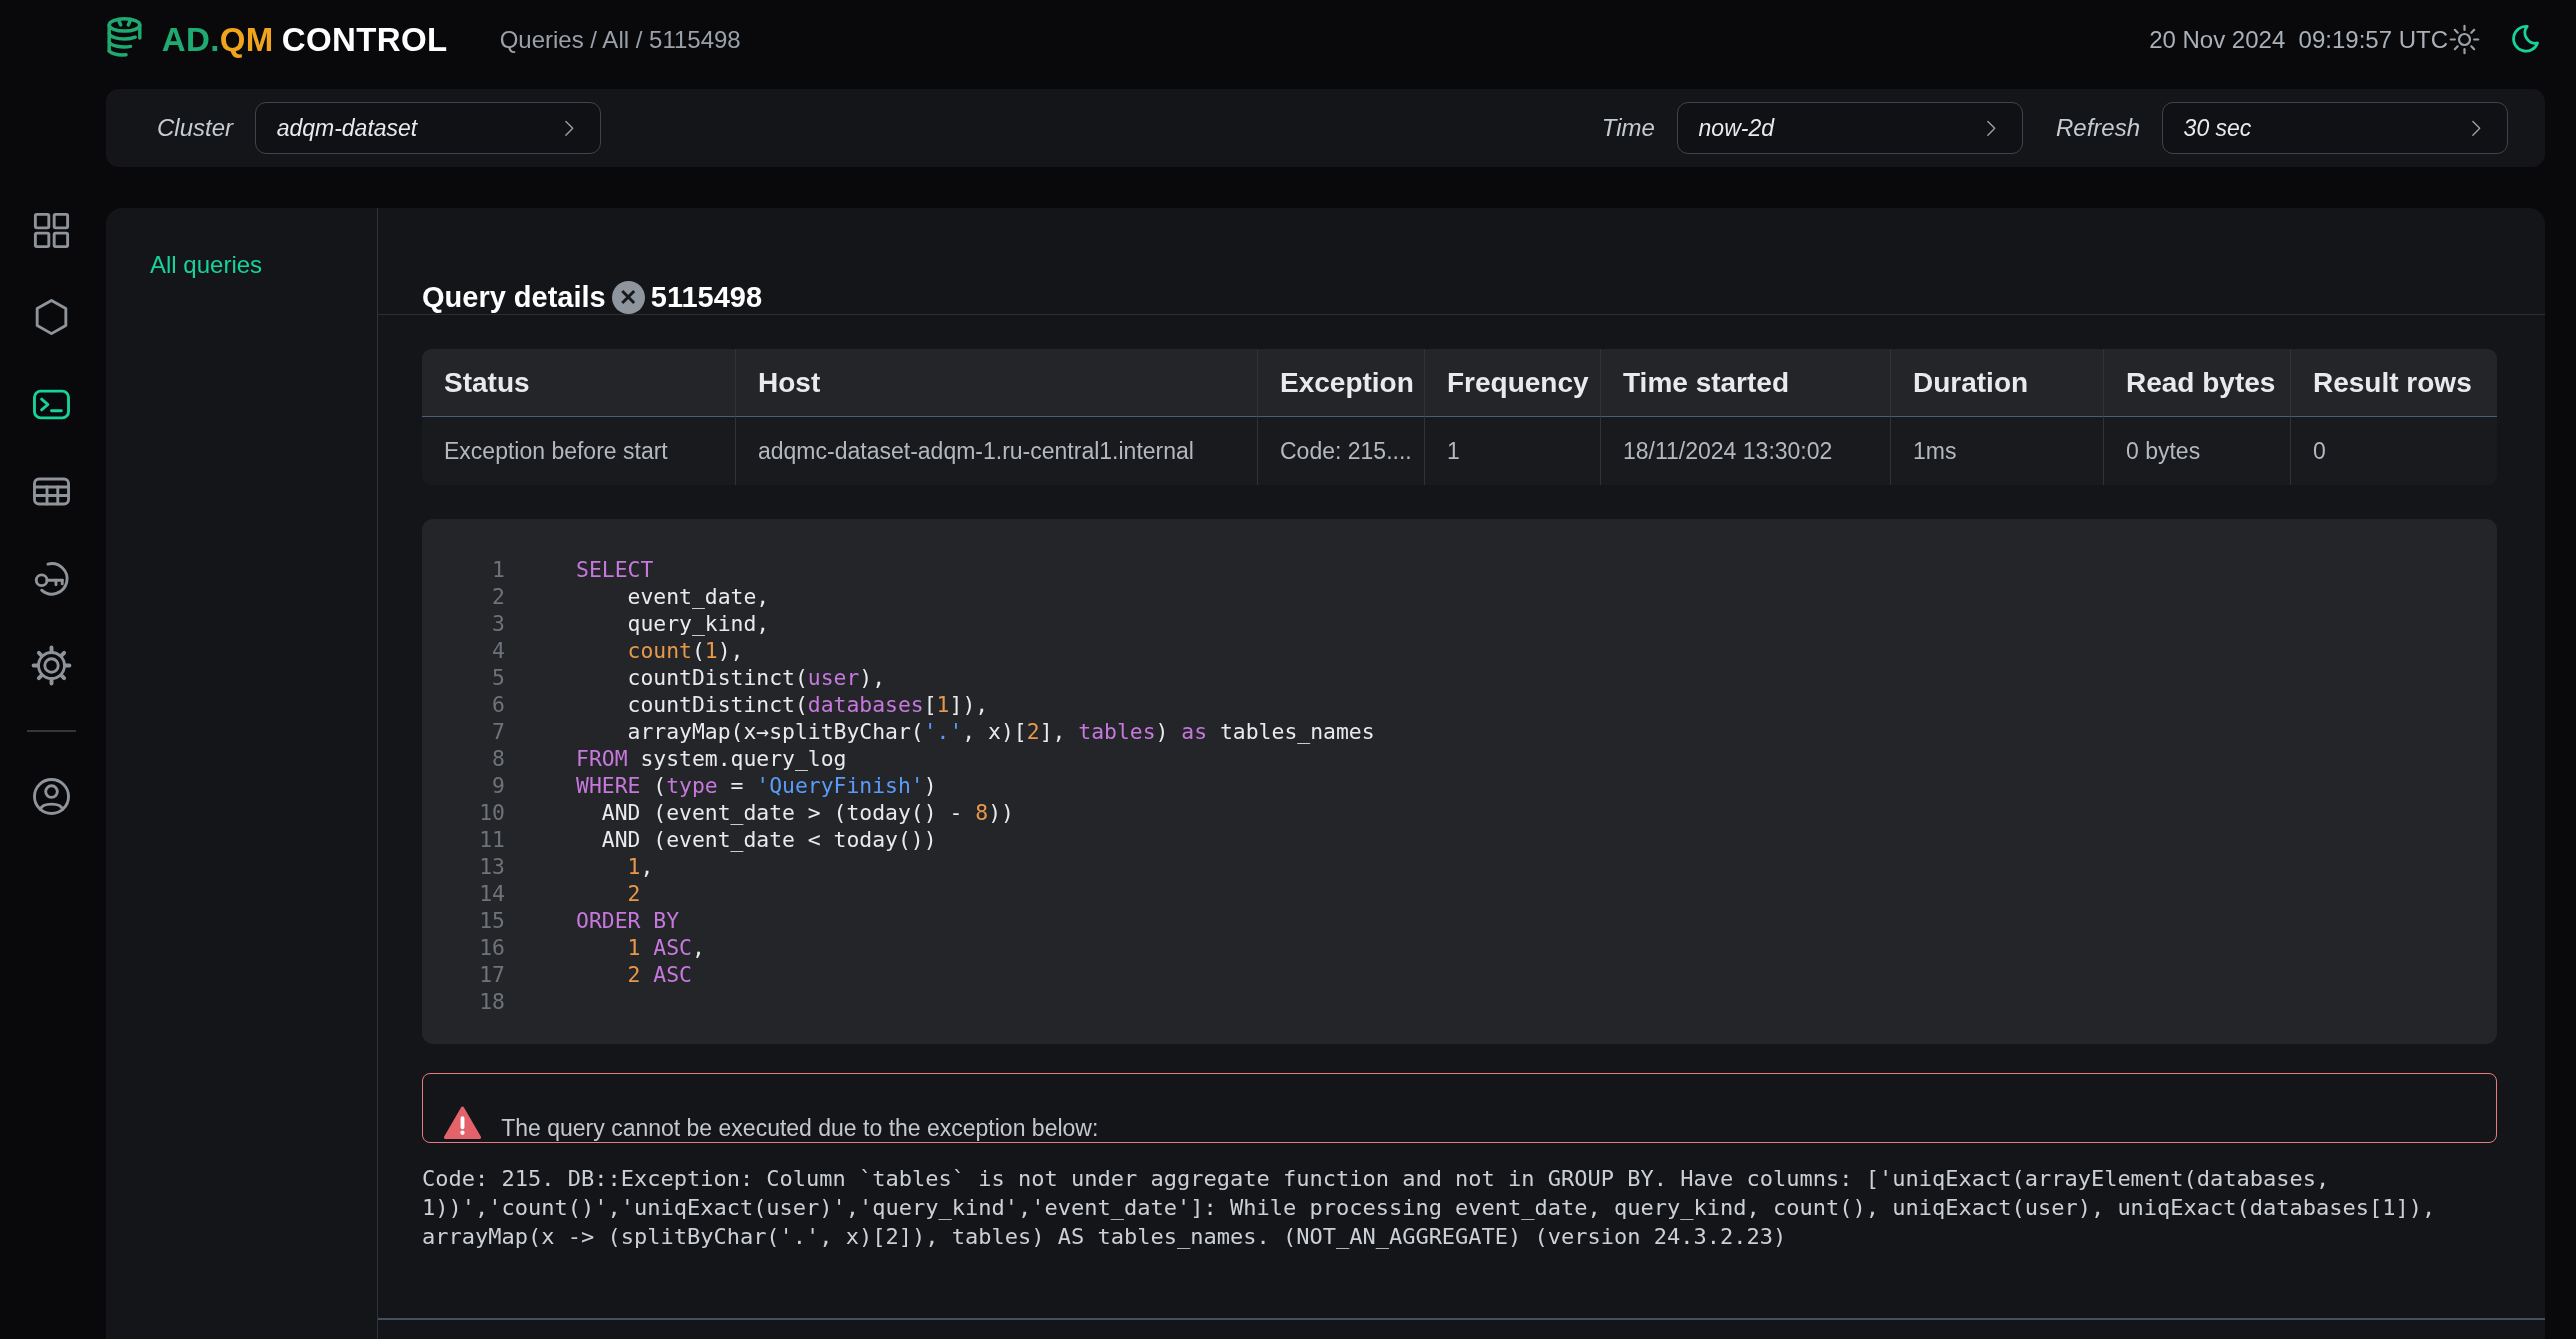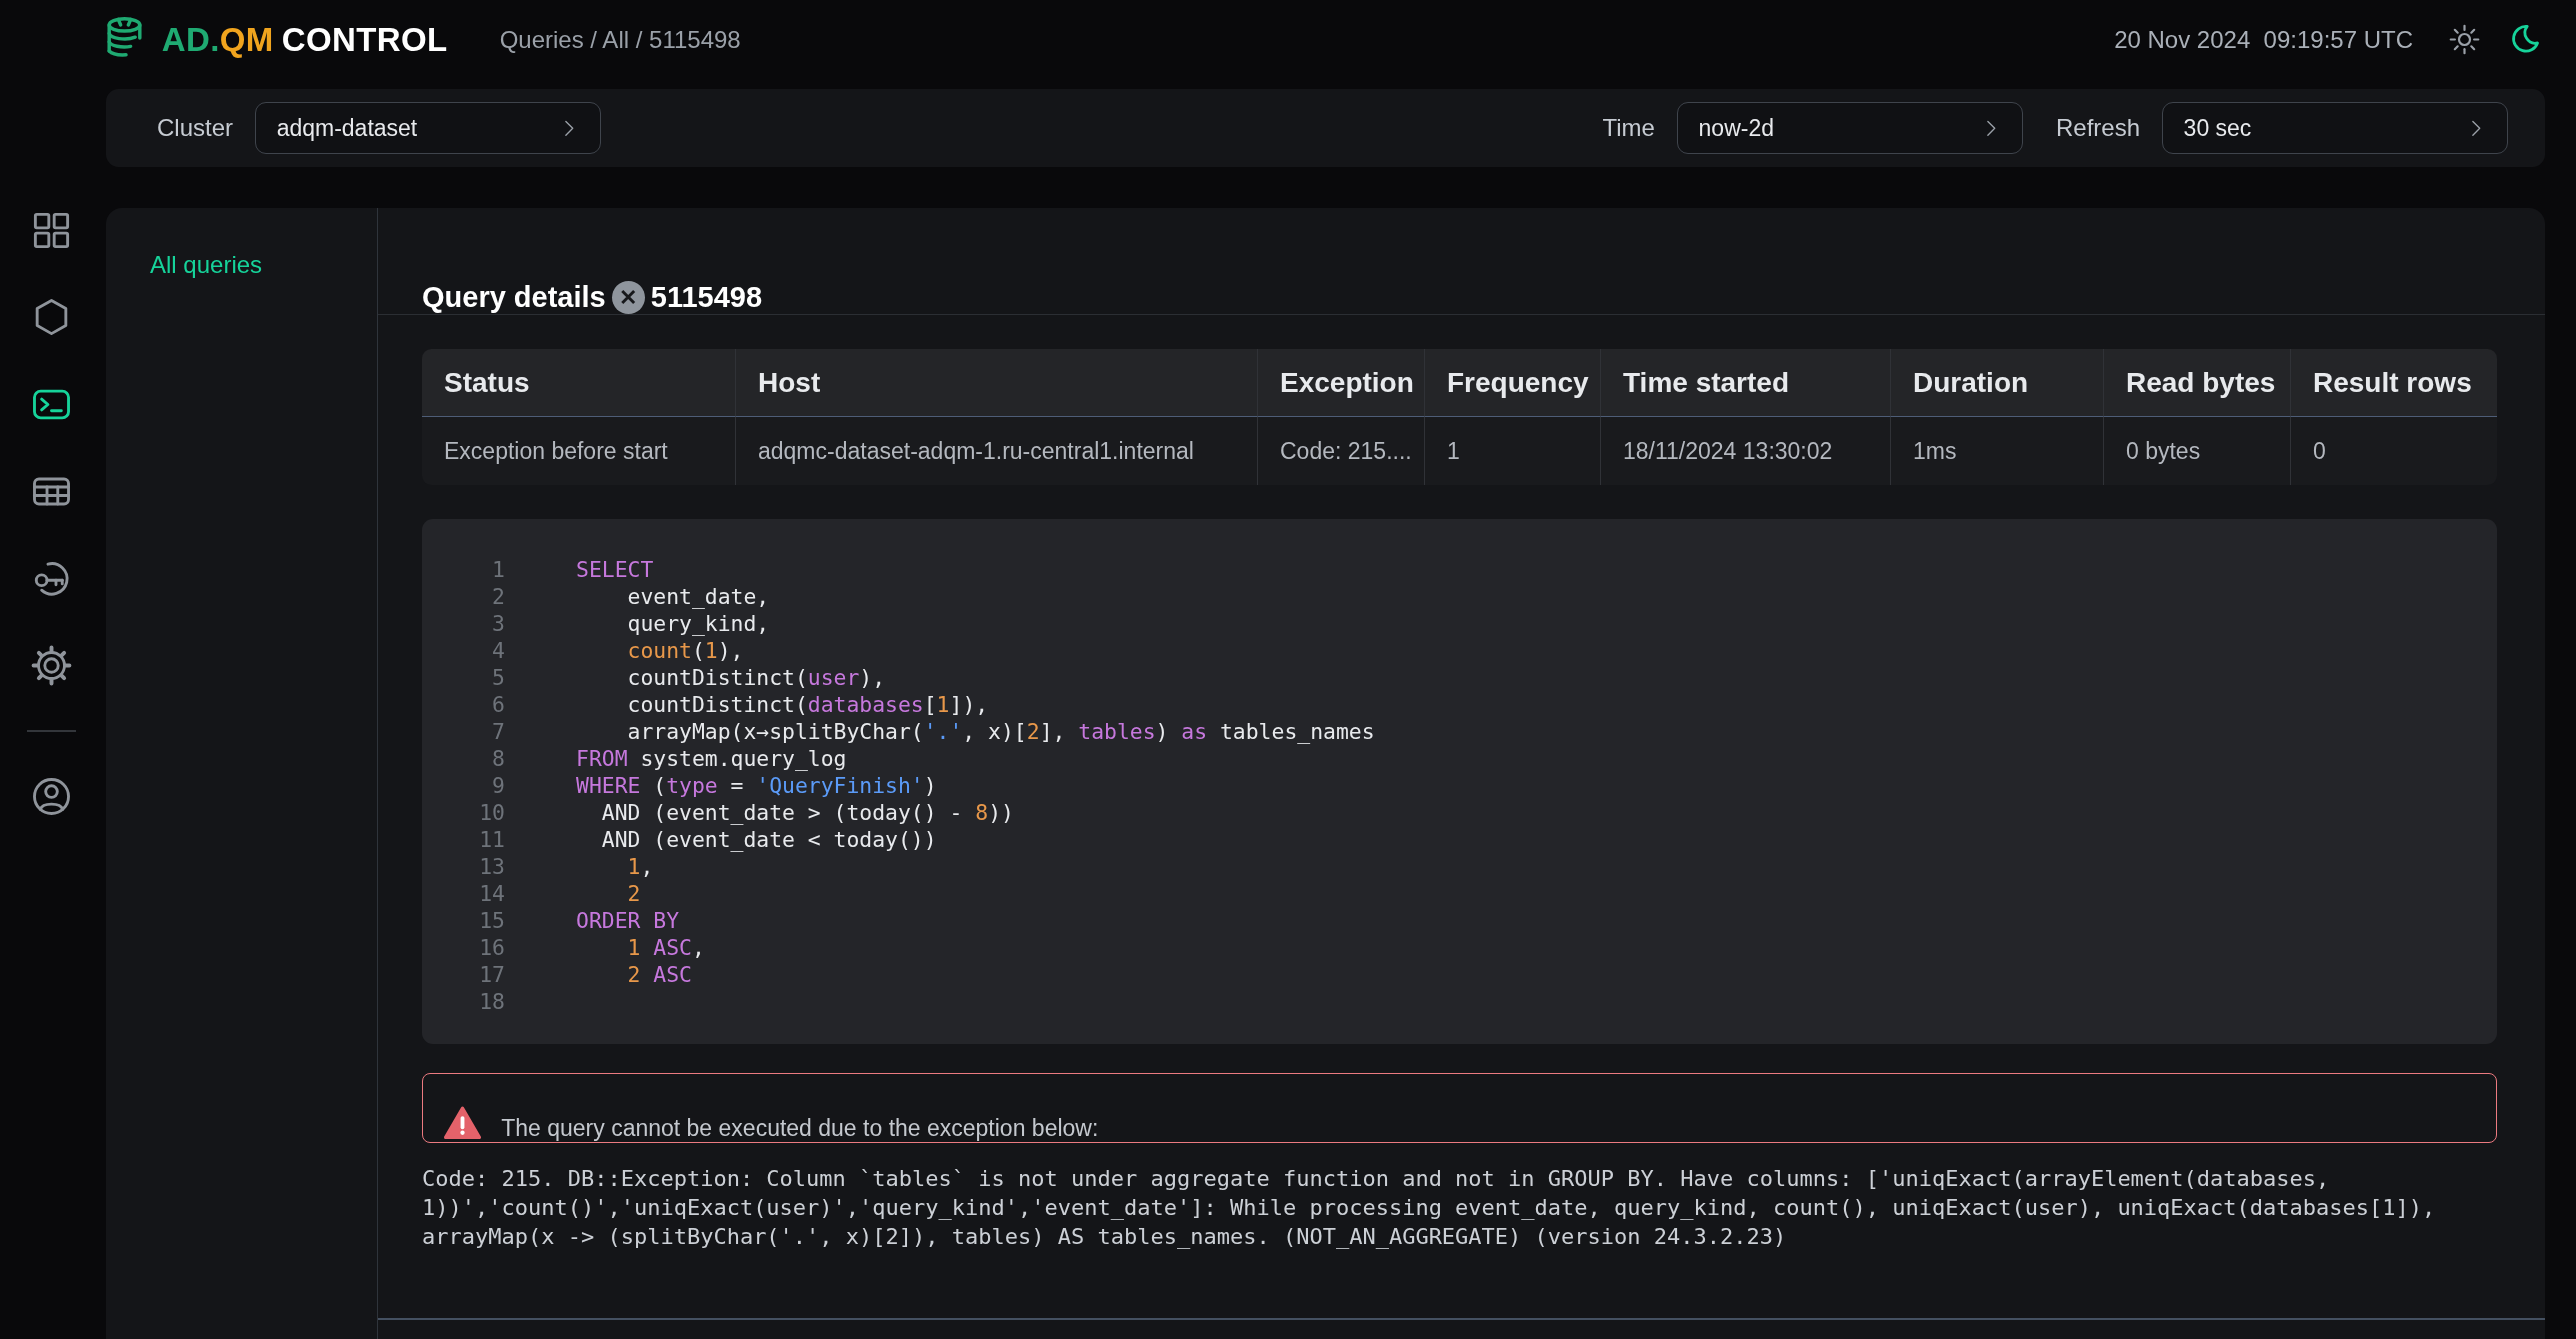--- a/index.html
+++ b/index.html
@@ -20,28 +20,28 @@
   
   .header{ position:absolute; left:0; top:0; width:2576px; height:79px;
     display:flex; align-items:center; padding:0 35px 0 100px; }
   .brand{ display:flex; align-items:center; gap:12.7px;justify-content:space-between; }
   .brand-text{ font-size:33px; font-weight:800; letter-spacing:0.4px; white-space:nowrap; }
   .brand-ad{ color:var(--brandgreen); }
   .brand-qm{ color:var(--amber); }
   .brand-control{ color:#ffffff; margin-left:8px; }
   .breadcrumb{ margin-left:52px; font-size:24px; color:var(--muted); }
   .header-spacer{ flex:1; }
-  .datetime{ font-size:24px; color:#aab0b8; margin-right:35px; white-space:pre; }
+  .datetime{ font-size:24px; color:#aab0b8; white-space:pre; }
   .theme-icons{ display:flex; align-items:center; gap:27px; }
   .icon-btn{ width:33px; height:33px; color:#9aa0a8; cursor:pointer; }
   .icon-btn.green{ color:var(--green); }
   
   .toolbar{ position:absolute; left:106px; top:89px; width:2439px; height:78px;
     background:var(--panel); border-radius:12.7px; display:flex; align-items:center;
-    padding:0 37px 0 51px; }
+    padding:0 37px 0 51px;font-style:italic; }
   .tb-label{ font-size:24px; color:#c6cbd2; margin-right:22px; white-space:nowrap; }
   .select{ width:346px; height:52px; border:1.6px solid #3f444c; border-radius:11px;
     background:#101114; display:flex; align-items:center; padding:0 20.6px;
     font-size:23px; color:var(--text); cursor:pointer; }
   .select .chev{ margin-left:auto; width:20.6px; height:20.6px; color:#9aa0a8; }
   .tb-right{ margin-left:auto; display:flex; align-items:center; }
   .tb-gap{ width:33px; }
   
   .rail{ position:absolute; left:0; top:208px; width:103px;
     display:flex; flex-direction:column; align-items:center; gap:43px; }

